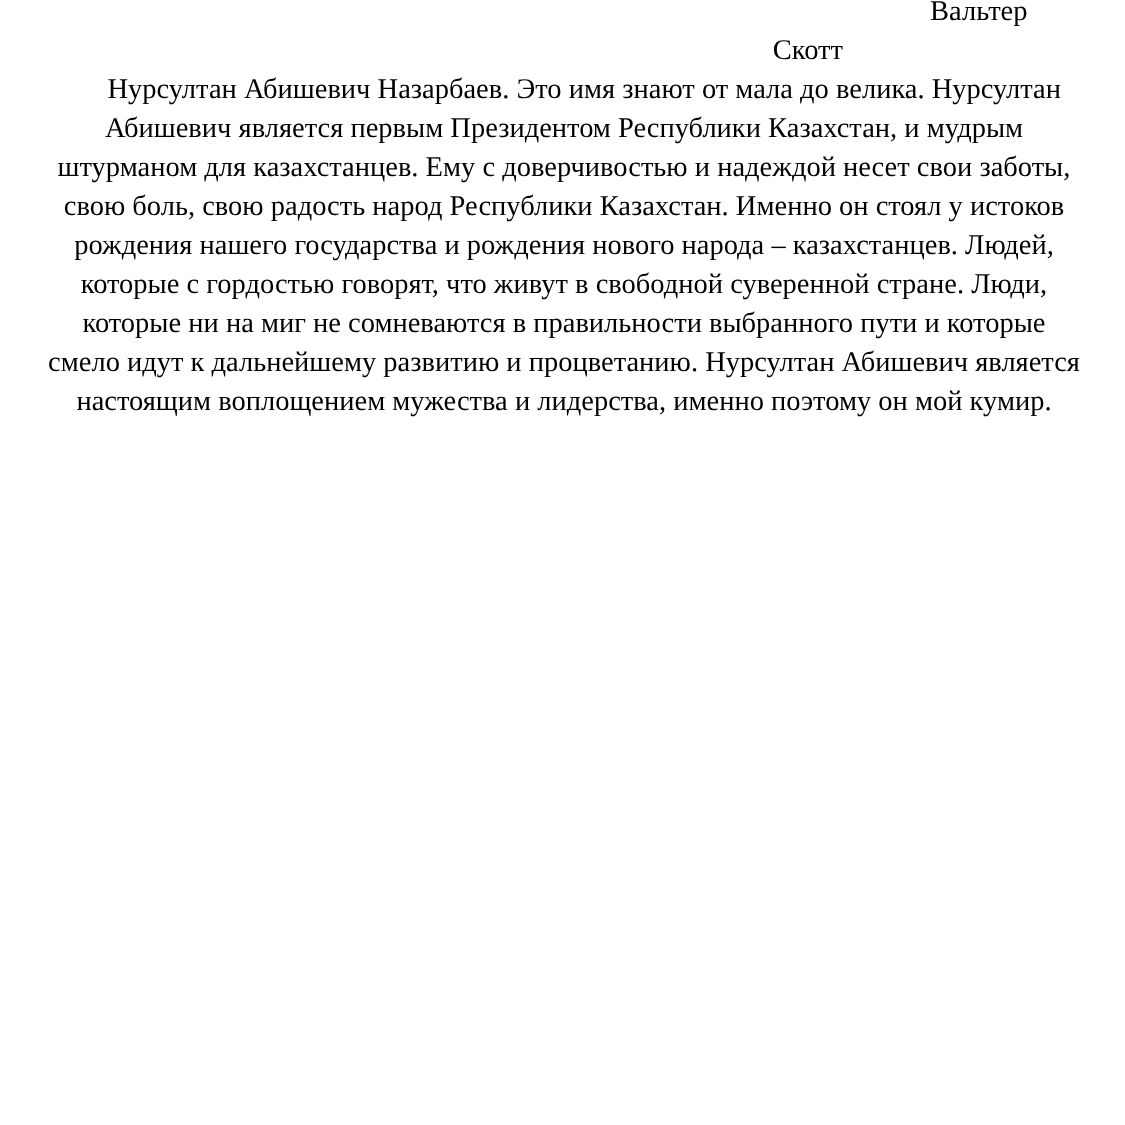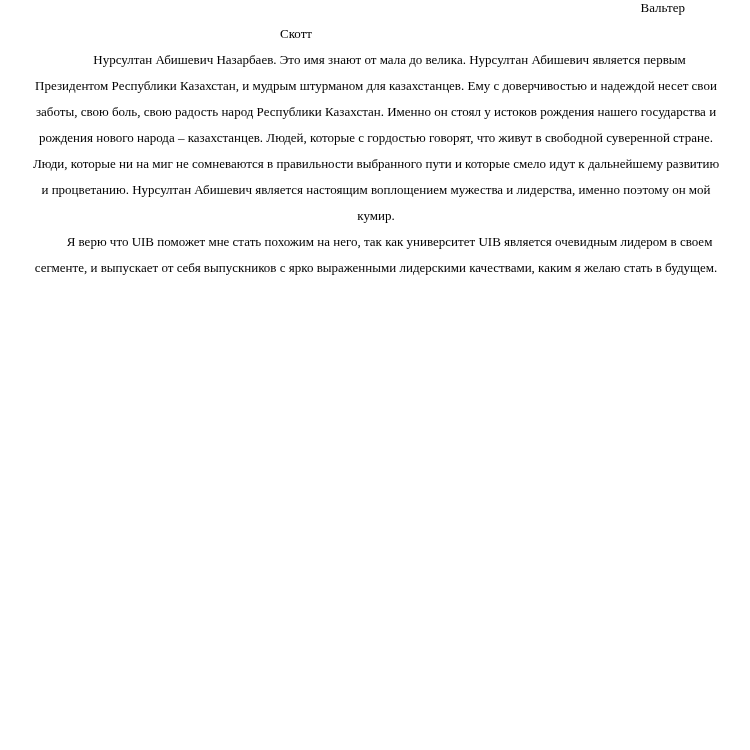--- a/index.html
+++ b/index.html
@@ -7,46 +7,44 @@
       padding: 0;
       background: #ffffff;
     }
     .page {
       position: relative;
       width: 750px;
       height: 750px;
       background: #ffffff;
       color: #000000;
       font-family: "Liberation Serif", "DejaVu Serif", serif;
-      font-size: 13px;
+      font-size: 19px;
       line-height: 26px;
       box-sizing: border-box;
       padding: 0 28px 0 30px;
       overflow: hidden;
     }
     .attr-line {
       white-space: nowrap;
       text-align: right;
     }
     .attr-line.first {
       
       margin-top: -5px;
       padding-right: 37px;
     }
     .attr-line.second {
       padding-right: 160px;
-      text-align: center;
     }
     .para {
       margin: 0;
       text-indent: 27px;
       text-align: center;
     }
   </style>
 </head>
 <body>
 
 <div class="page">
   <div class="attr-line first">Вальтер</div>
   <div class="attr-line second">Скотт</div>
   <p class="para">Нурсултан Абишевич Назарбаев. Это имя знают от мала до велика. Нурсултан Абишевич является первым Президентом Республики Казахстан, и мудрым штурманом для казахстанцев. Ему с доверчивостью и надеждой несет свои заботы, свою боль, свою радость народ Республики Казахстан. Именно он стоял у истоков рождения нашего государства и рождения нового народа – казахстанцев. Людей, которые с гордостью говорят, что живут в свободной суверенной стране. Люди, которые ни на миг не сомневаются в правильности выбранного пути и которые смело идут к дальнейшему развитию и процветанию. Нурсултан Абишевич является настоящим воплощением мужества и лидерства, именно поэтому он мой кумир.</p>
-  <p class="para">Я верю что UIB поможет мне стать похожим на него, так как университет UIB является очевидным лидером в своем сегменте, и выпускает от себя выпускников с ярко выраженными лидерскими качествами, каким я желаю стать в будущем.</p>
 </div>
 
 </body></html>

